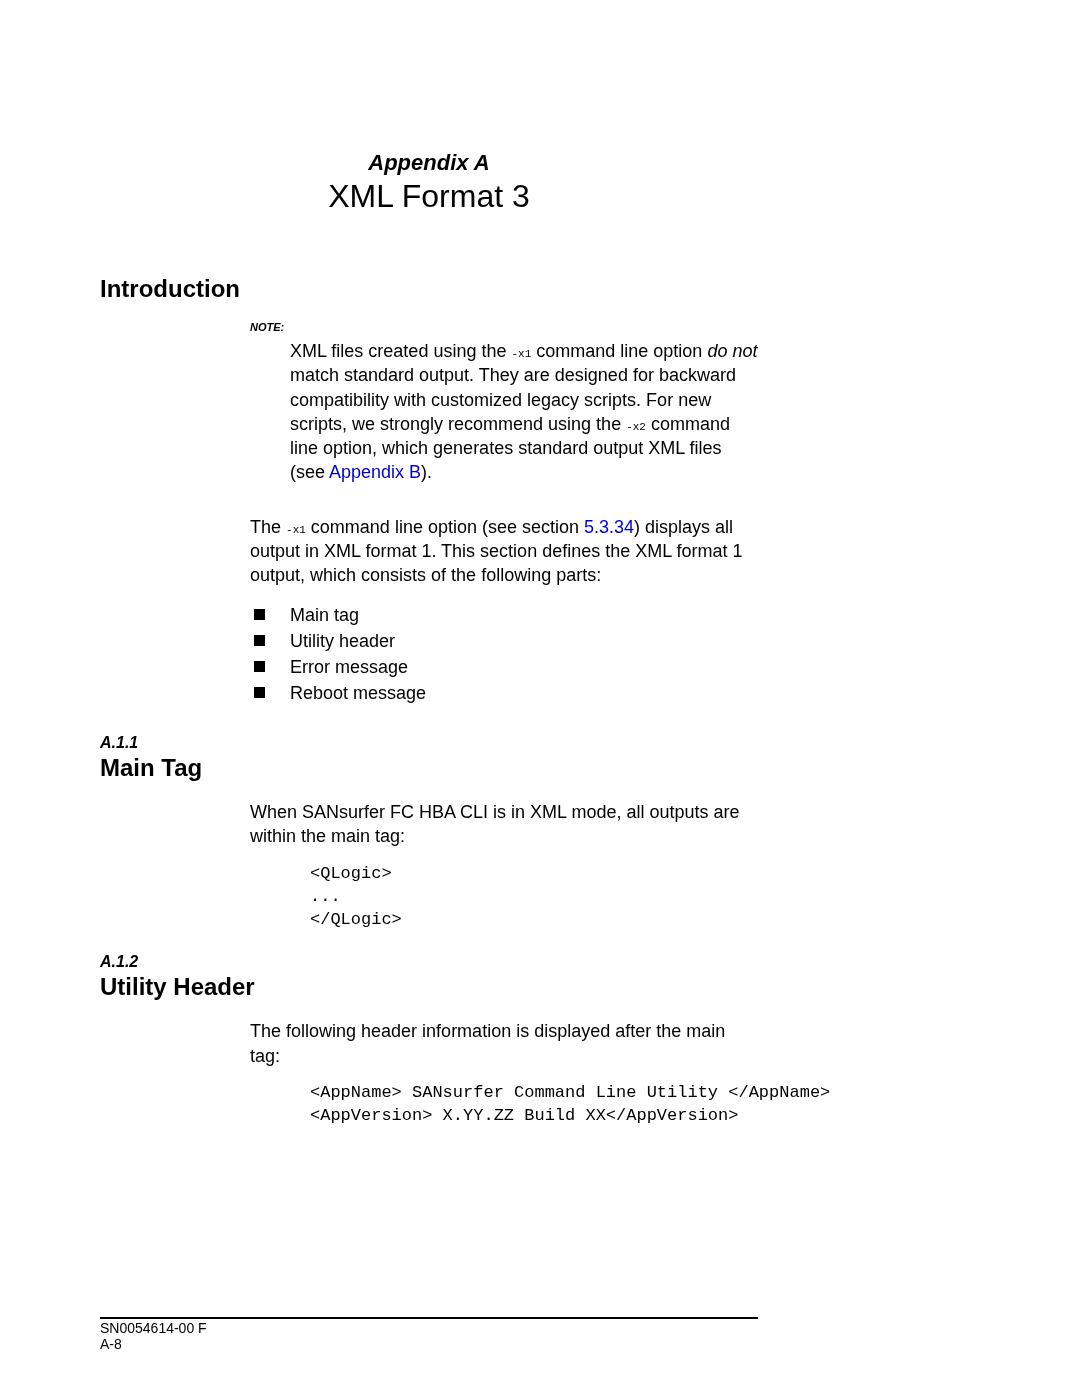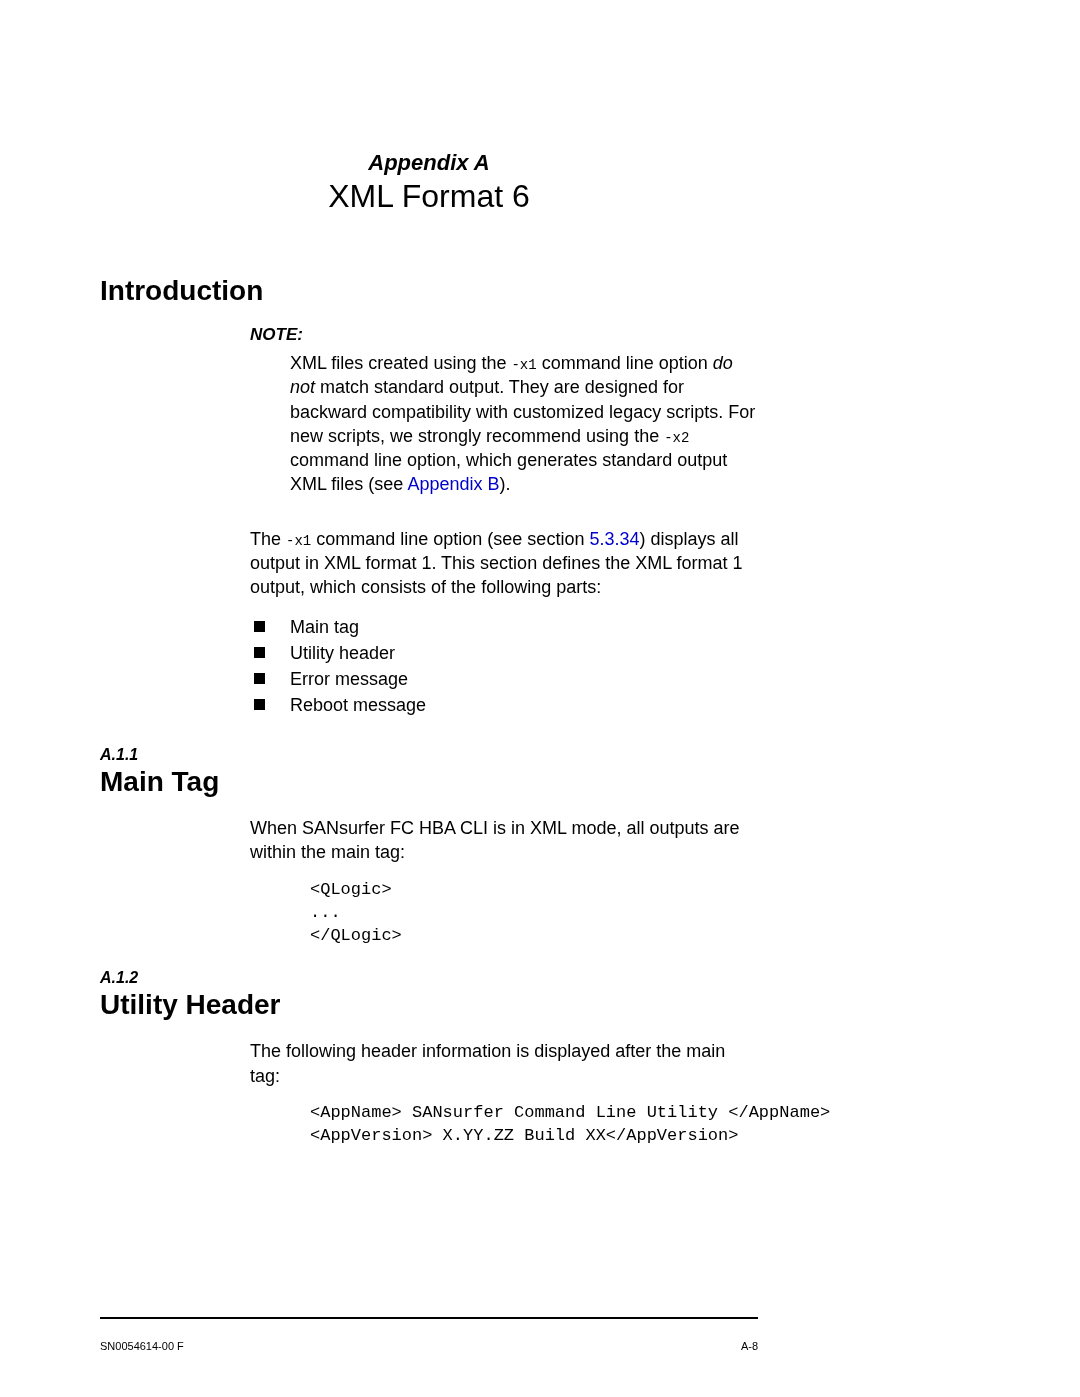--- a/index.html
+++ b/index.html
@@ -32,44 +32,44 @@
     font-weight: normal;
   }
   .section-num {
     font-weight: bold;
     font-style: italic;
     font-size: 16px;
     margin-bottom: 2px;
   }
   .section-heading {
     font-weight: bold;
-    font-size: 28px;
+    font-size: 24px;
     margin-bottom: 18px;
   }
   .indent-block {
     margin-left: 150px;
   }
   .note-label {
     font-weight: bold;
     font-style: italic;
-    font-size: 17px;
+    font-size: 11px;
     margin-bottom: 6px;
   }
   .note-body {
     margin-left: 40px;
     line-height: 1.35;
     margin-bottom: 30px;
   }
   .para {
     line-height: 1.35;
     margin-bottom: 14px;
   }
   .code-inline {
     font-family: "Courier New", monospace;
-    font-size: 14px;
+    font-size: 11px;
   }
   .italic { font-style: italic; }
   .link { color: #0000cc; }
   .bullet-list {
     list-style: none;
     padding: 0;
     margin: 0 0 28px 0;
   }
   .bullet-list li {
     position: relative;
@@ -97,33 +97,34 @@
     left: 100px;
     right: 100px;
     bottom: 78px;
     border-top: 2.5px solid #000;
   }
   .footer {
     position: absolute;
     left: 100px;
     right: 100px;
     bottom: 45px;
-    font-size: 11px;
+    font-size: 14px;
     display: flex;
     justify-content: space-between;
+    flex-direction: column;
   }
 </style>
 </head>
 <body>
 
 <div class="page">
 
   <div class="title-block">
     <div class="appendix-label">Appendix A</div>
-    <div class="page-title">XML Format 6</div>
+    <div class="page-title">XML Format 3</div>
   </div>
 
   <div class="section-heading">Introduction</div>
 
   <div class="indent-block">
     <div class="note-label">NOTE:</div>
     <div class="note-body">
       <span>XML files created using the </span><span class="code-inline">-x1</span><span> command line option </span><span class="italic">do not</span><span> match standard output. They are designed for backward compatibility with customized legacy scripts. For new scripts, we strongly recommend using the </span><span class="code-inline">-x2</span><span> command line option, which generates standard output XML files (see </span><span class="link">Appendix B</span><span>).</span>
     </div>
 

